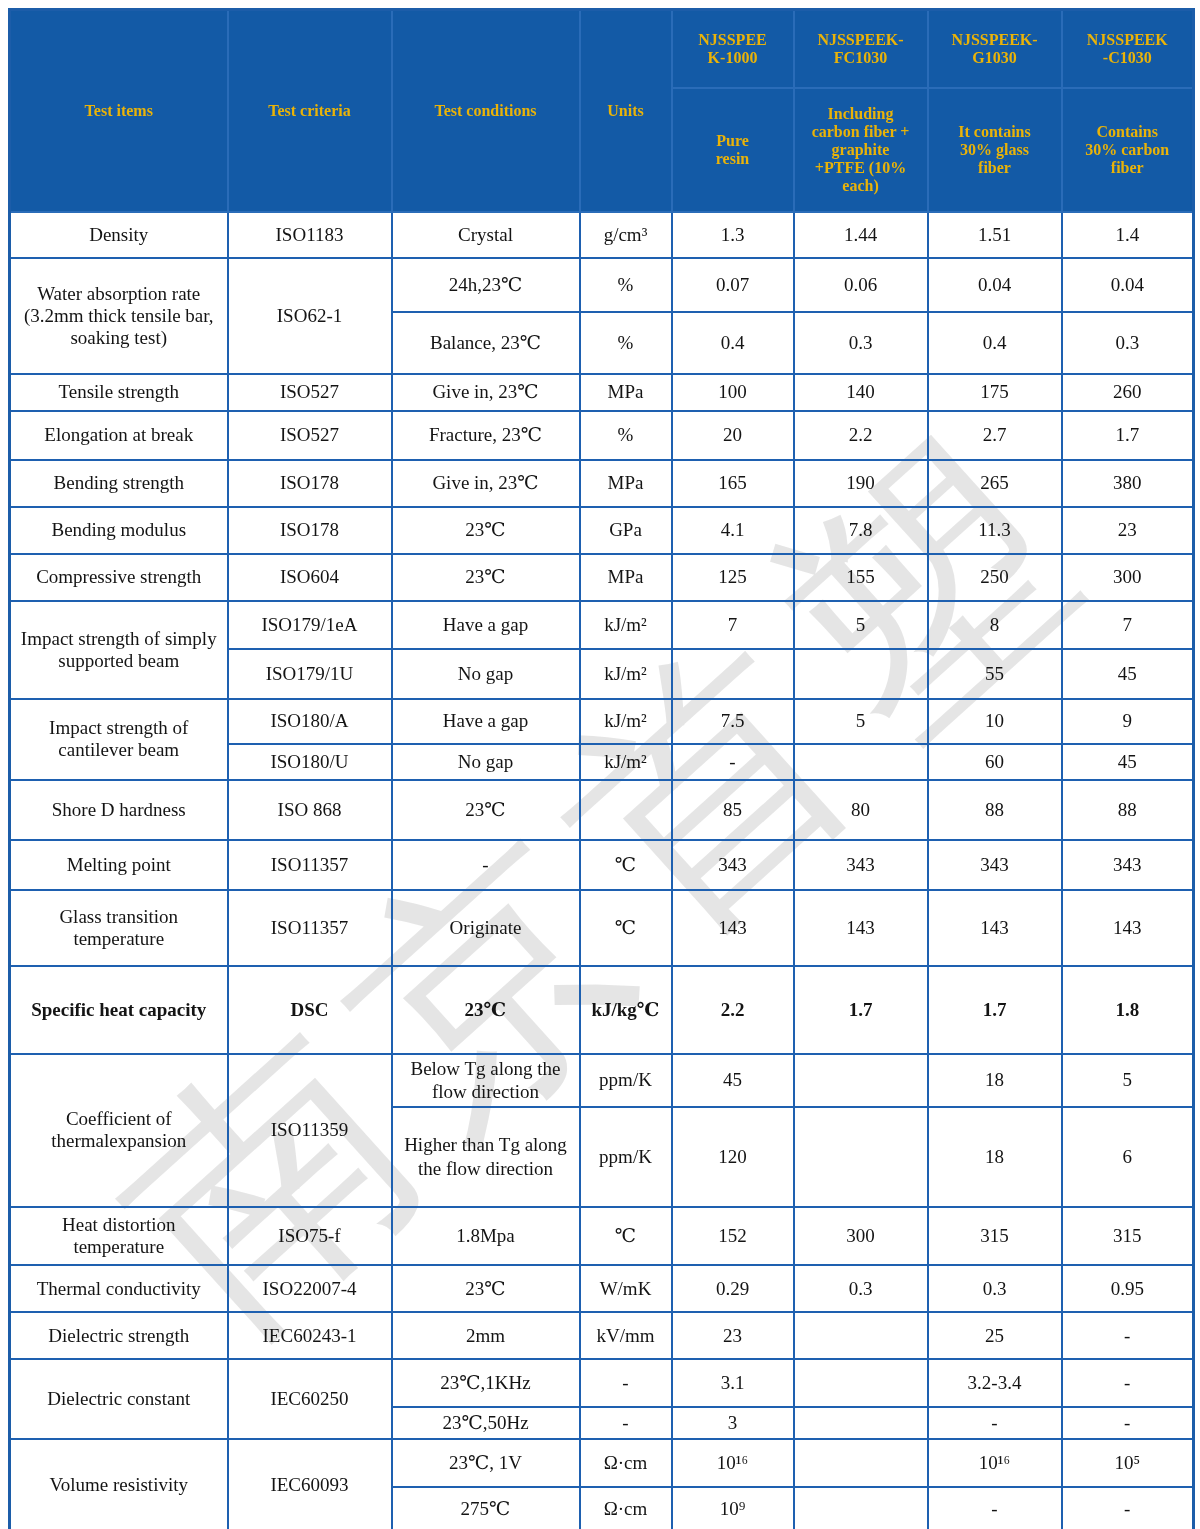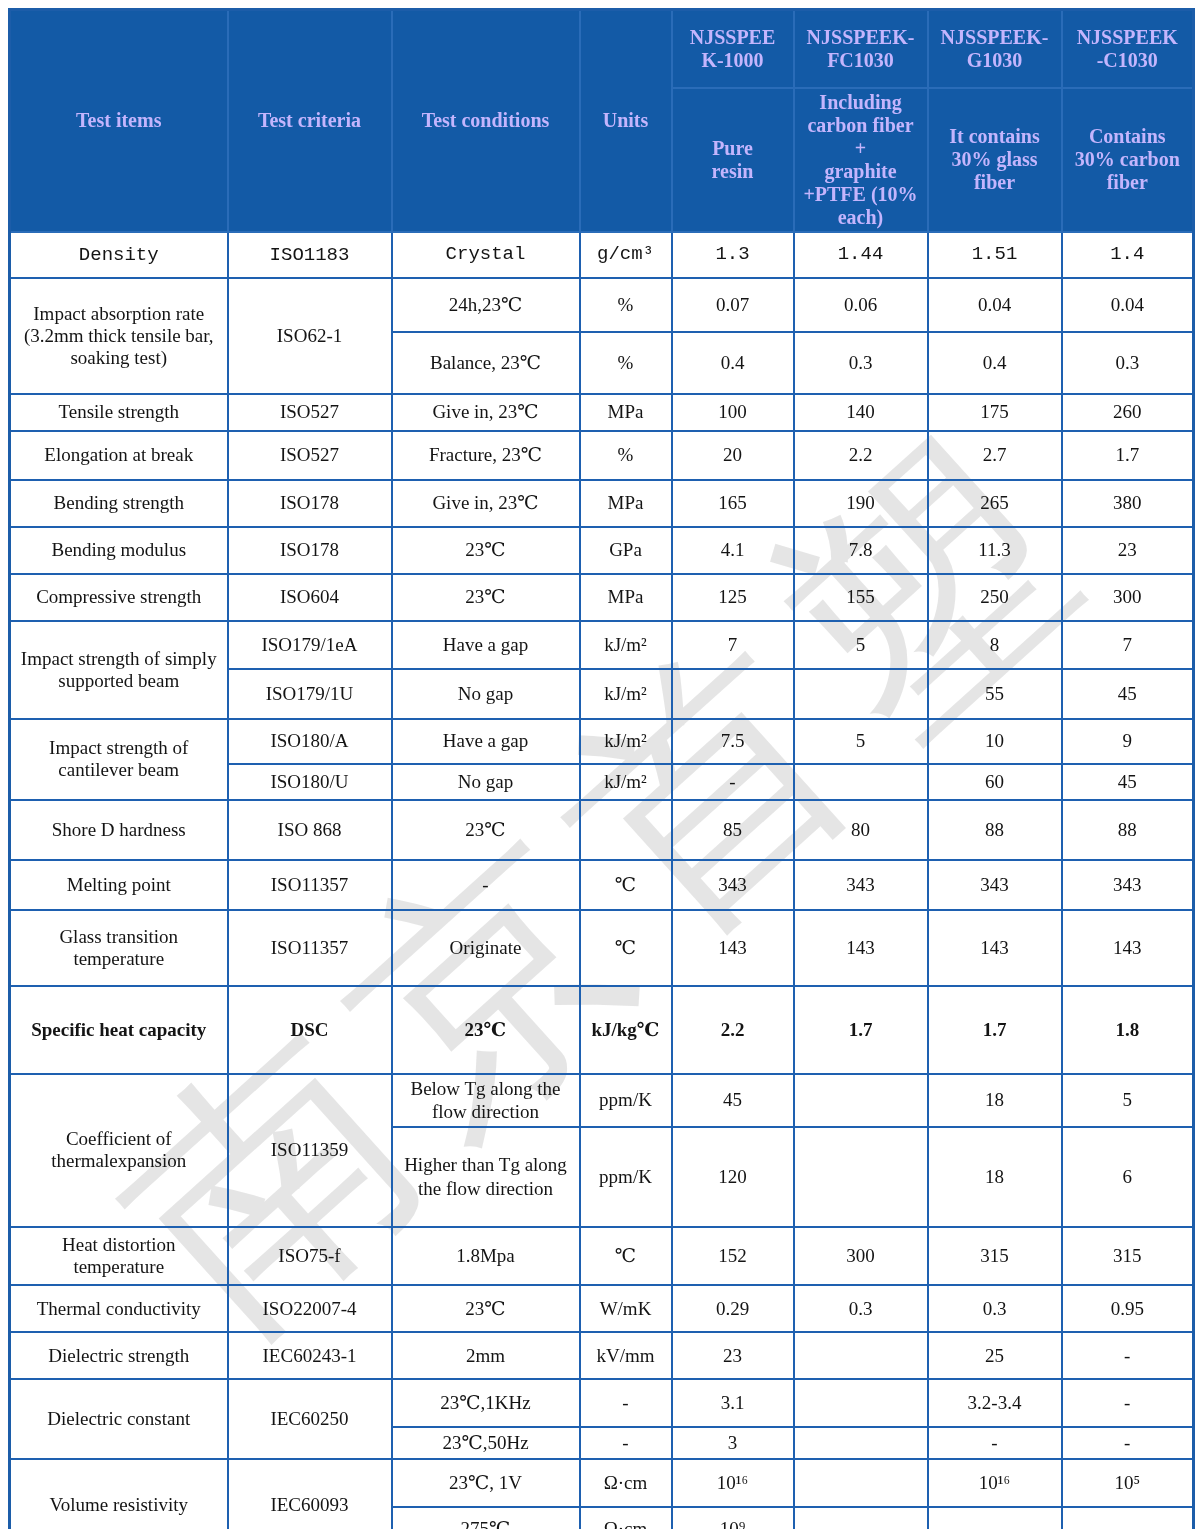--- a/index.html
+++ b/index.html
@@ -28,21 +28,21 @@
   col.c0{width:218px}col.c1{width:164px}col.c2{width:188px}col.c3{width:92px}
   col.c4{width:122px}col.c5{width:134px}col.c6{width:134px}col.c7{width:132px}
   th,td{
     border:2px solid #1e60b0;
     text-align:center;vertical-align:middle;
     padding:2px 5px;
     font-size:19px;color:#141414;
     overflow:hidden;
   }
   thead th{
-    background:#135aa6;color:#c4b5fd;font-weight:bold;font-size:20px;
+    background:#135aa6;color:#eab308;font-weight:bold;font-size:16px;
     border-color:#2a6cb8;
   }
   .pre{white-space:pre-line;}
   td.loose{line-height:2.05;}
   td.cond,td.unit,td.val{line-height:1.25;}
 </style>
 </head>
 <body>
 
 <div class="page">
@@ -85,32 +85,32 @@
 each)</th>
         <th class="pre">It contains
 30% glass
 fiber</th>
         <th class="pre">Contains
 30% carbon
 fiber</th>
       </tr>
     </thead>
     <tbody>
-      <tr style="height:46px;font-family:Liberation Mono, monospace;">
+      <tr style="height:46px;">
         <td>Density</td>
         <td>ISO1183</td>
         <td class="cond">Crystal</td>
         <td class="unit">g/cm³</td>
         <td class="val">1.3</td>
         <td class="val">1.44</td>
         <td class="val">1.51</td>
         <td class="val">1.4</td>
       </tr>
       <tr style="height:54px;">
-        <td rowspan="2">Impact absorption rate (3.2mm thick tensile bar, soaking test)</td>
+        <td rowspan="2">Water absorption rate (3.2mm thick tensile bar, soaking test)</td>
         <td rowspan="2">ISO62-1</td>
         <td class="cond">24h,23℃</td>
         <td class="unit">%</td>
         <td class="val">0.07</td>
         <td class="val">0.06</td>
         <td class="val">0.04</td>
         <td class="val">0.04</td>
       </tr>
       <tr style="height:62px;">
         <td class="cond">Balance, 23℃</td>

